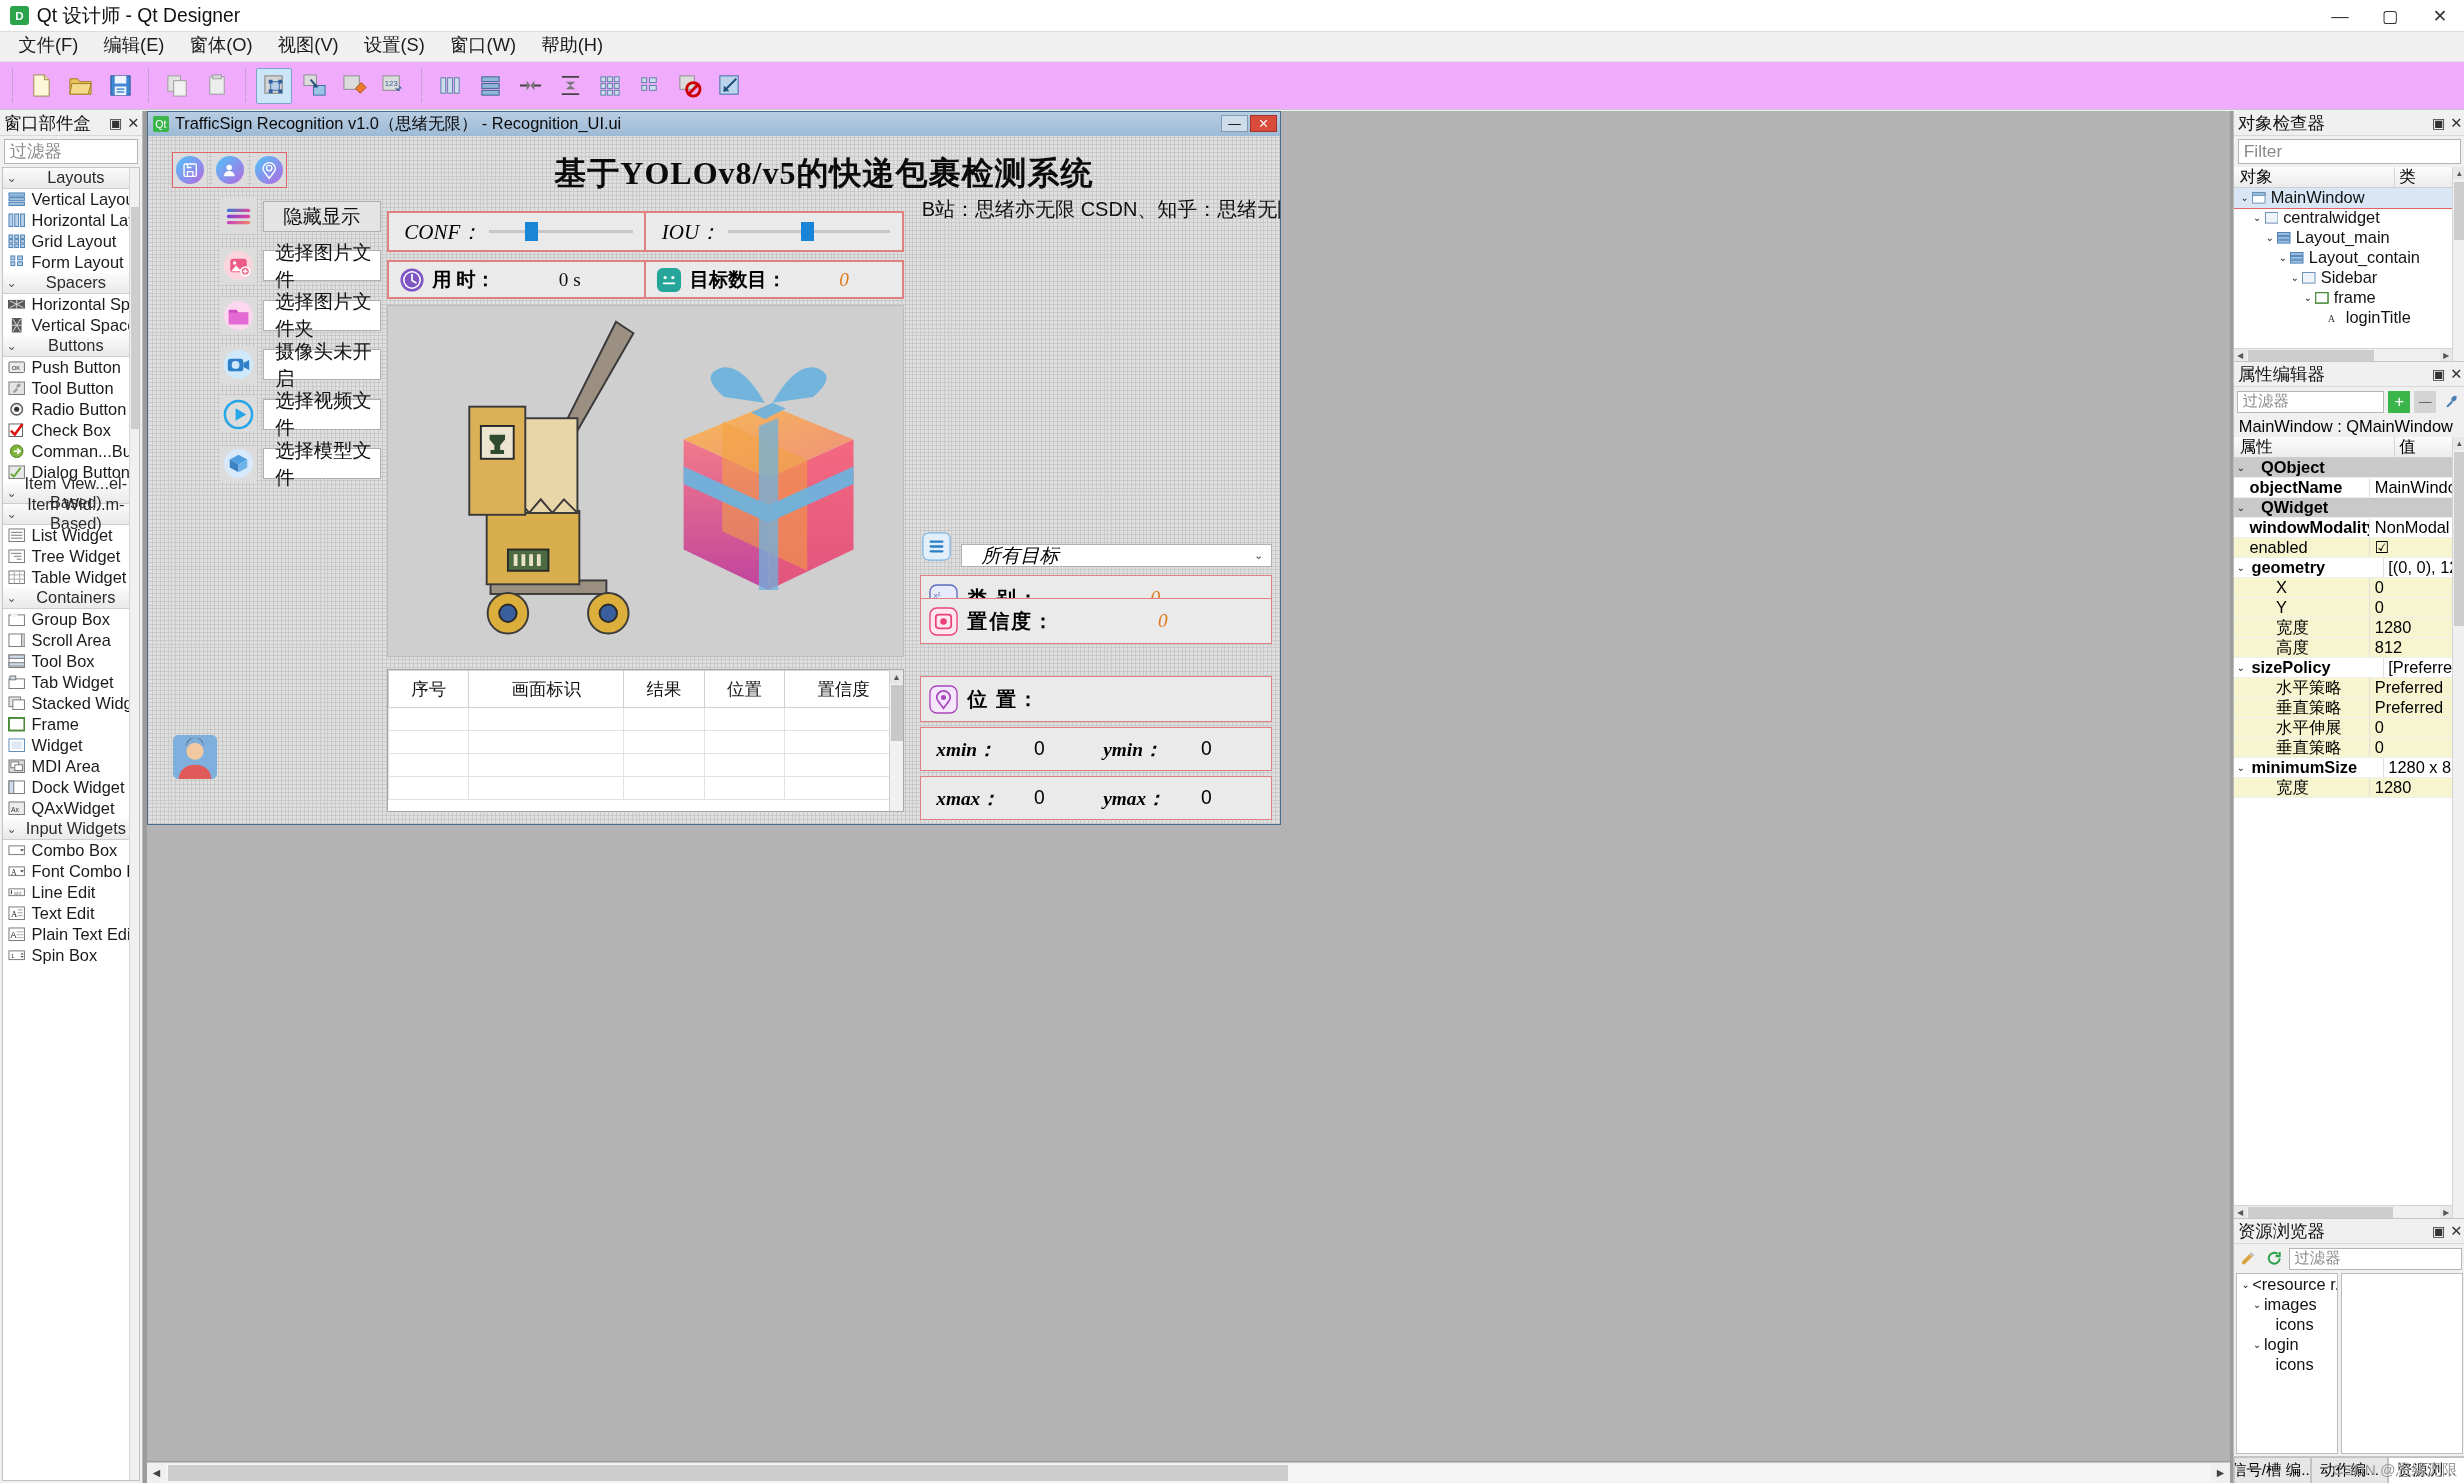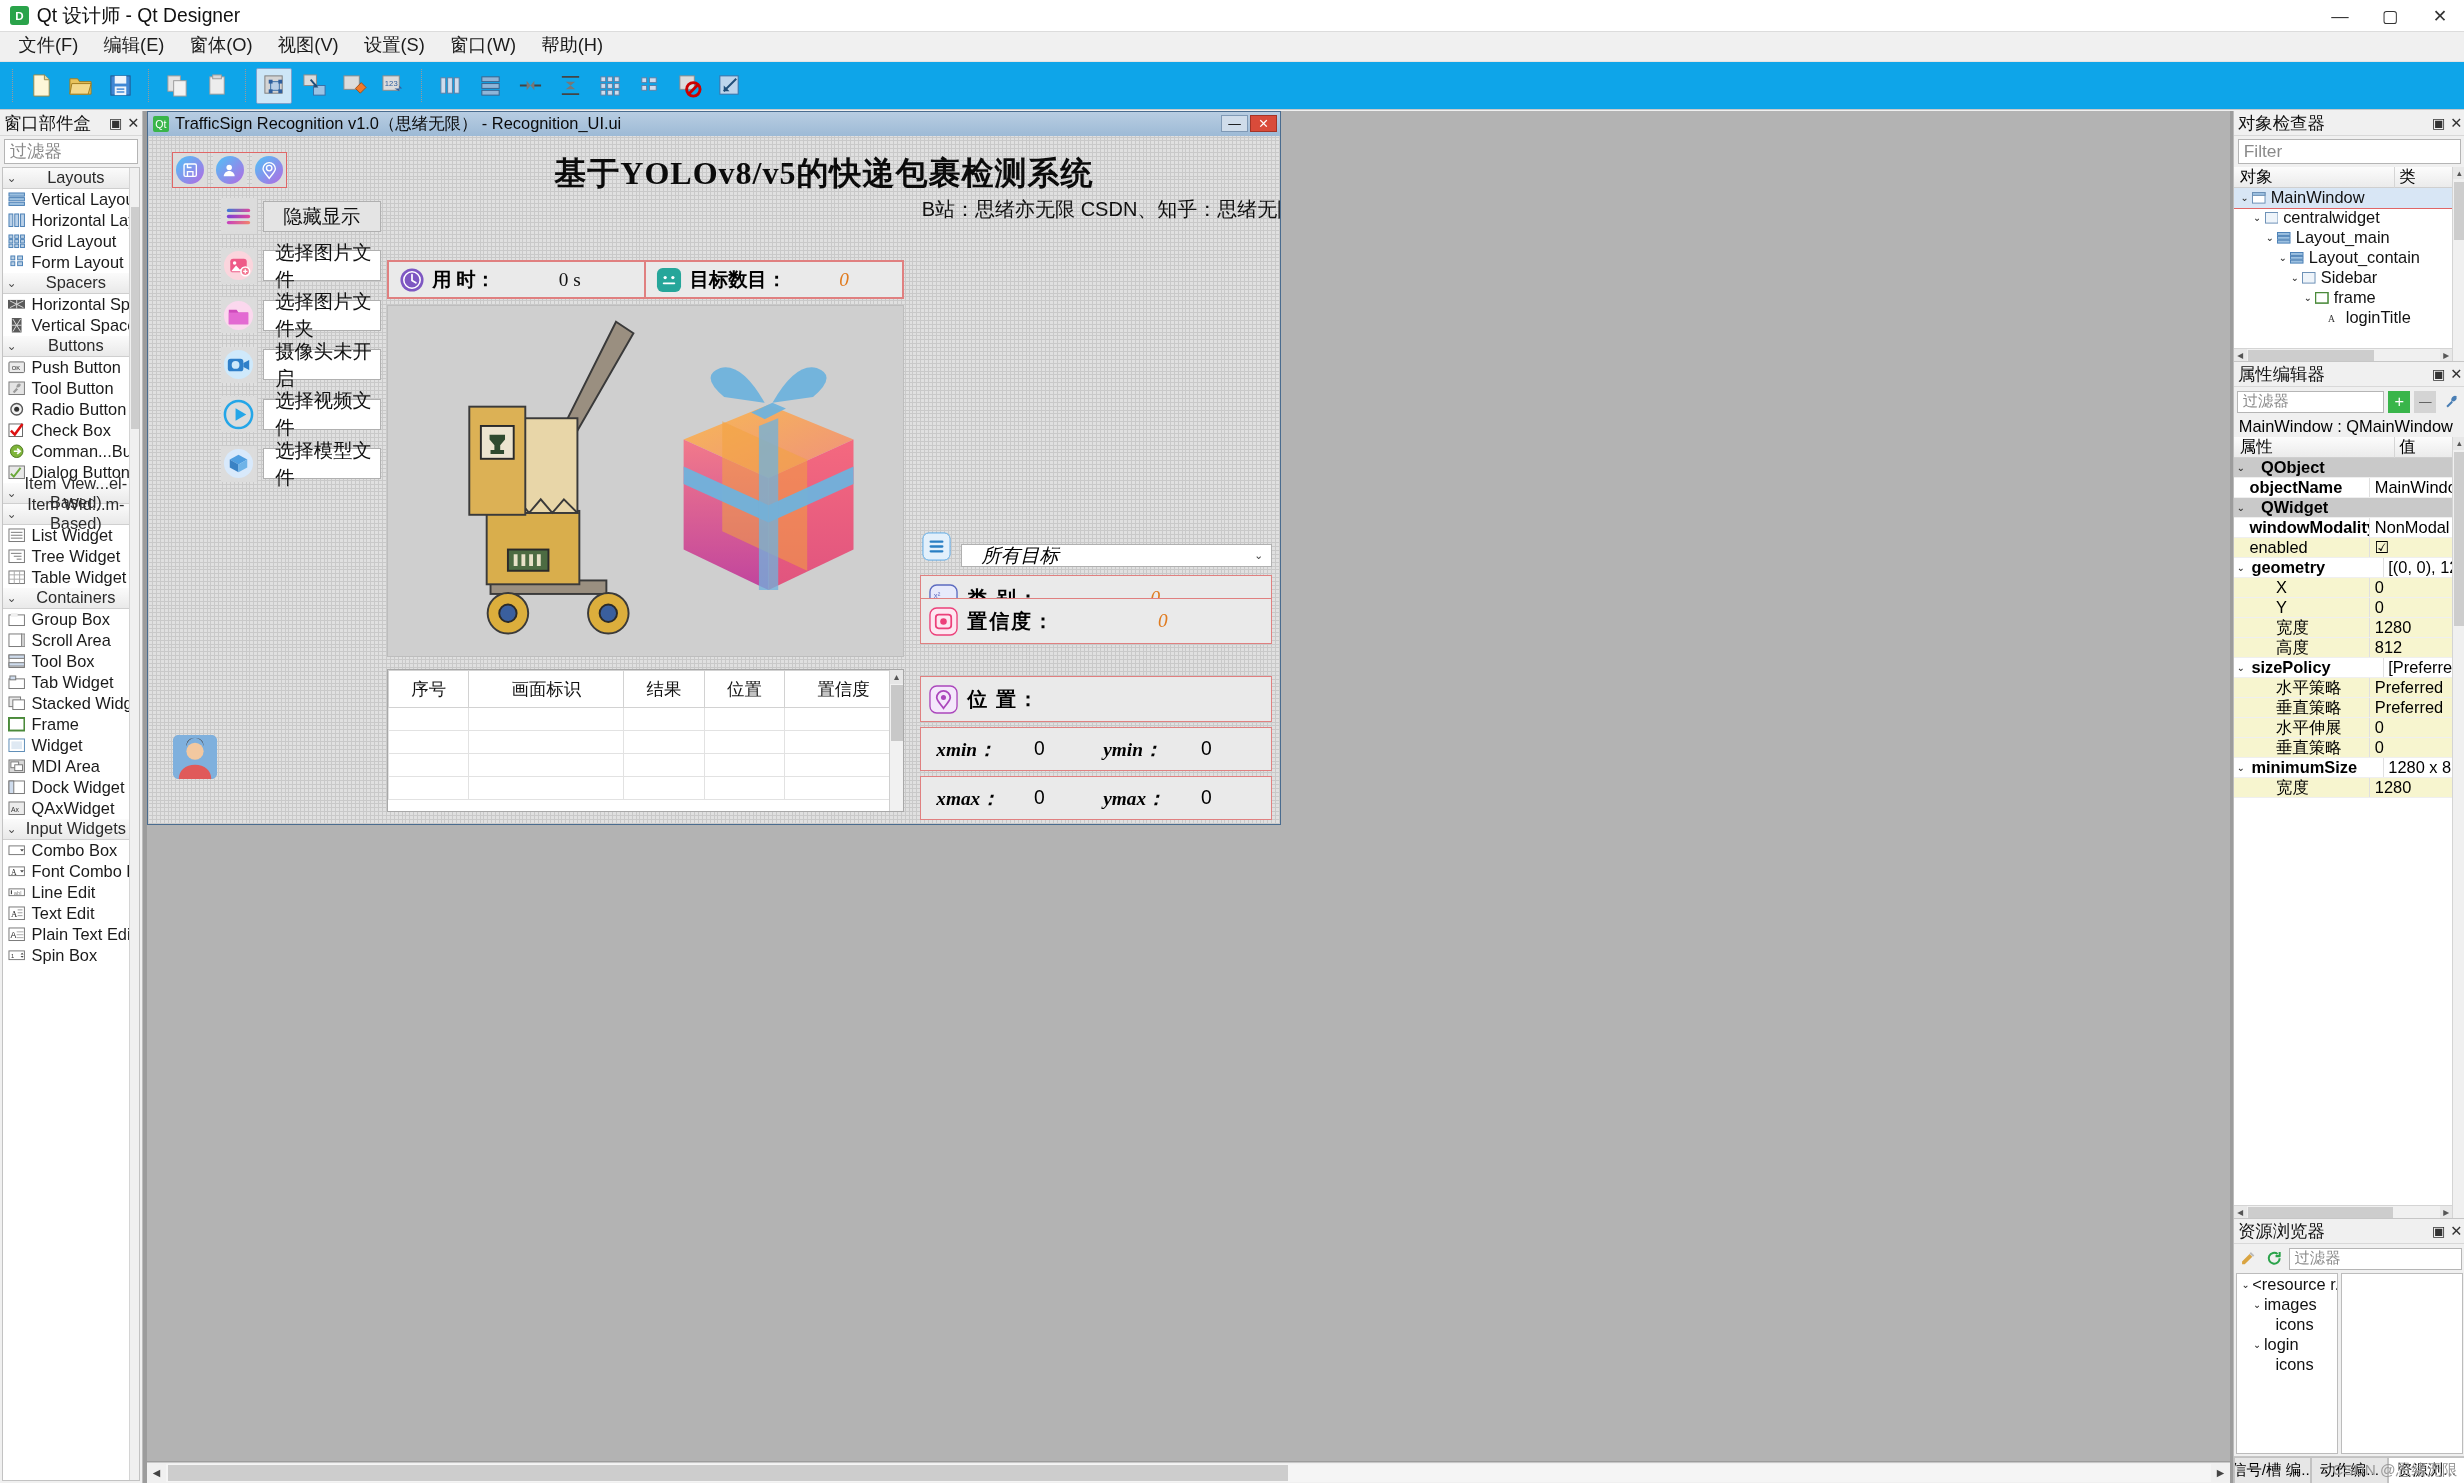--- a/index.html
+++ b/index.html
@@ -18,21 +18,21 @@
     display:flex;align-items:center;justify-content:center;font-family:"Liberation Sans",sans-serif;}
   #titlebar .apptitle{font-size:19.3px;color:#111;}
   #winbtns{position:absolute;right:0;top:0;height:32px;display:flex;}
   #winbtns div{width:50px;height:32px;display:flex;align-items:center;justify-content:center;
     font-size:17.4px;color:#333;}
   
   #menubar{height:30px;background:#f0f0f0;display:flex;align-items:flex-end;padding-left:5.8px;
     border-bottom:1px solid #e4e4e4;}
   #menubar .mi{padding:3.9px 12.6px;font-size:18.3px;color:#1b1b1b;cursor:default;}
   
-  #toolbar{height:48px;background:#0ea5e9;display:flex;align-items:center;padding-left:3.9px;
+  #toolbar{height:48px;background:#f0abfc;display:flex;align-items:center;padding-left:3.9px;
     border-bottom:1px solid #c8c8c8;}
   .tb-sep{width:1.9px;height:33px;margin:0 7.7px;border-left:1px dotted #9a9a9a;}
   .tb-btn{width:36px;height:36px;margin:0 1.9px;display:flex;align-items:center;justify-content:center;
     border:1px solid transparent;border-radius:1.9px;}
   .tb-btn.active{background:#cde6f7;border:1px solid #7da2ce;}
   .tb-btn svg{display:block;}
   
   #body{position:absolute;left:0;top:111px;right:0;bottom:0;display:flex;}
   
   #leftdock{width:143px;background:#f0f0f0;border-right:1px solid #bcbcbc;
@@ -850,20 +850,36 @@
 
           <div id="avatar">
             <svg width="44" height="44" viewBox="0 0 46 46">
               <rect width="46" height="46" fill="#7fb0dd"></rect>
               <circle cx="23" cy="17" r="9" fill="#f2c8a0"></circle>
               <path d="M14 12a9 9 0 0118 0c0-6-4-9-9-9s-9 3-9 9z" fill="#3a2a22"></path>
               <path d="M6 46c0-9 7-15 17-15s17 6 17 15z" fill="#e05a5a"></path>
             </svg>
           </div>
 
+          <div id="confpanel">
+            <div class="half">
+              <span class="lbl">CONF：</span>
+              <span class="slider">
+                <span class="track"></span>
+                <span class="handle" id="conf-handle" style="left: 25%;"></span>
+              </span>
+            </div>
+            <div class="half">
+              <span class="lbl">IOU：</span>
+              <span class="slider">
+                <span class="track"></span>
+                <span class="handle" id="iou-handle" style="left: 45%;"></span>
+              </span>
+            </div>
+          </div>
 
           <div id="statrow">
               <div class="cell">
                 <span class="rico">
                   <svg width="26" height="26" viewBox="0 0 27 27">
                     <circle cx="13.5" cy="13.5" r="12" fill="#7e57c2"></circle>
                     <circle cx="13.5" cy="13.5" r="8.5" fill="none" stroke="#fff" stroke-width="1.6"></circle>
                     <path d="M13.5 8v6l4 2.4" stroke="#fff" stroke-width="1.8" fill="none" stroke-linecap="round"></path>
                   </svg>
                 </span>

